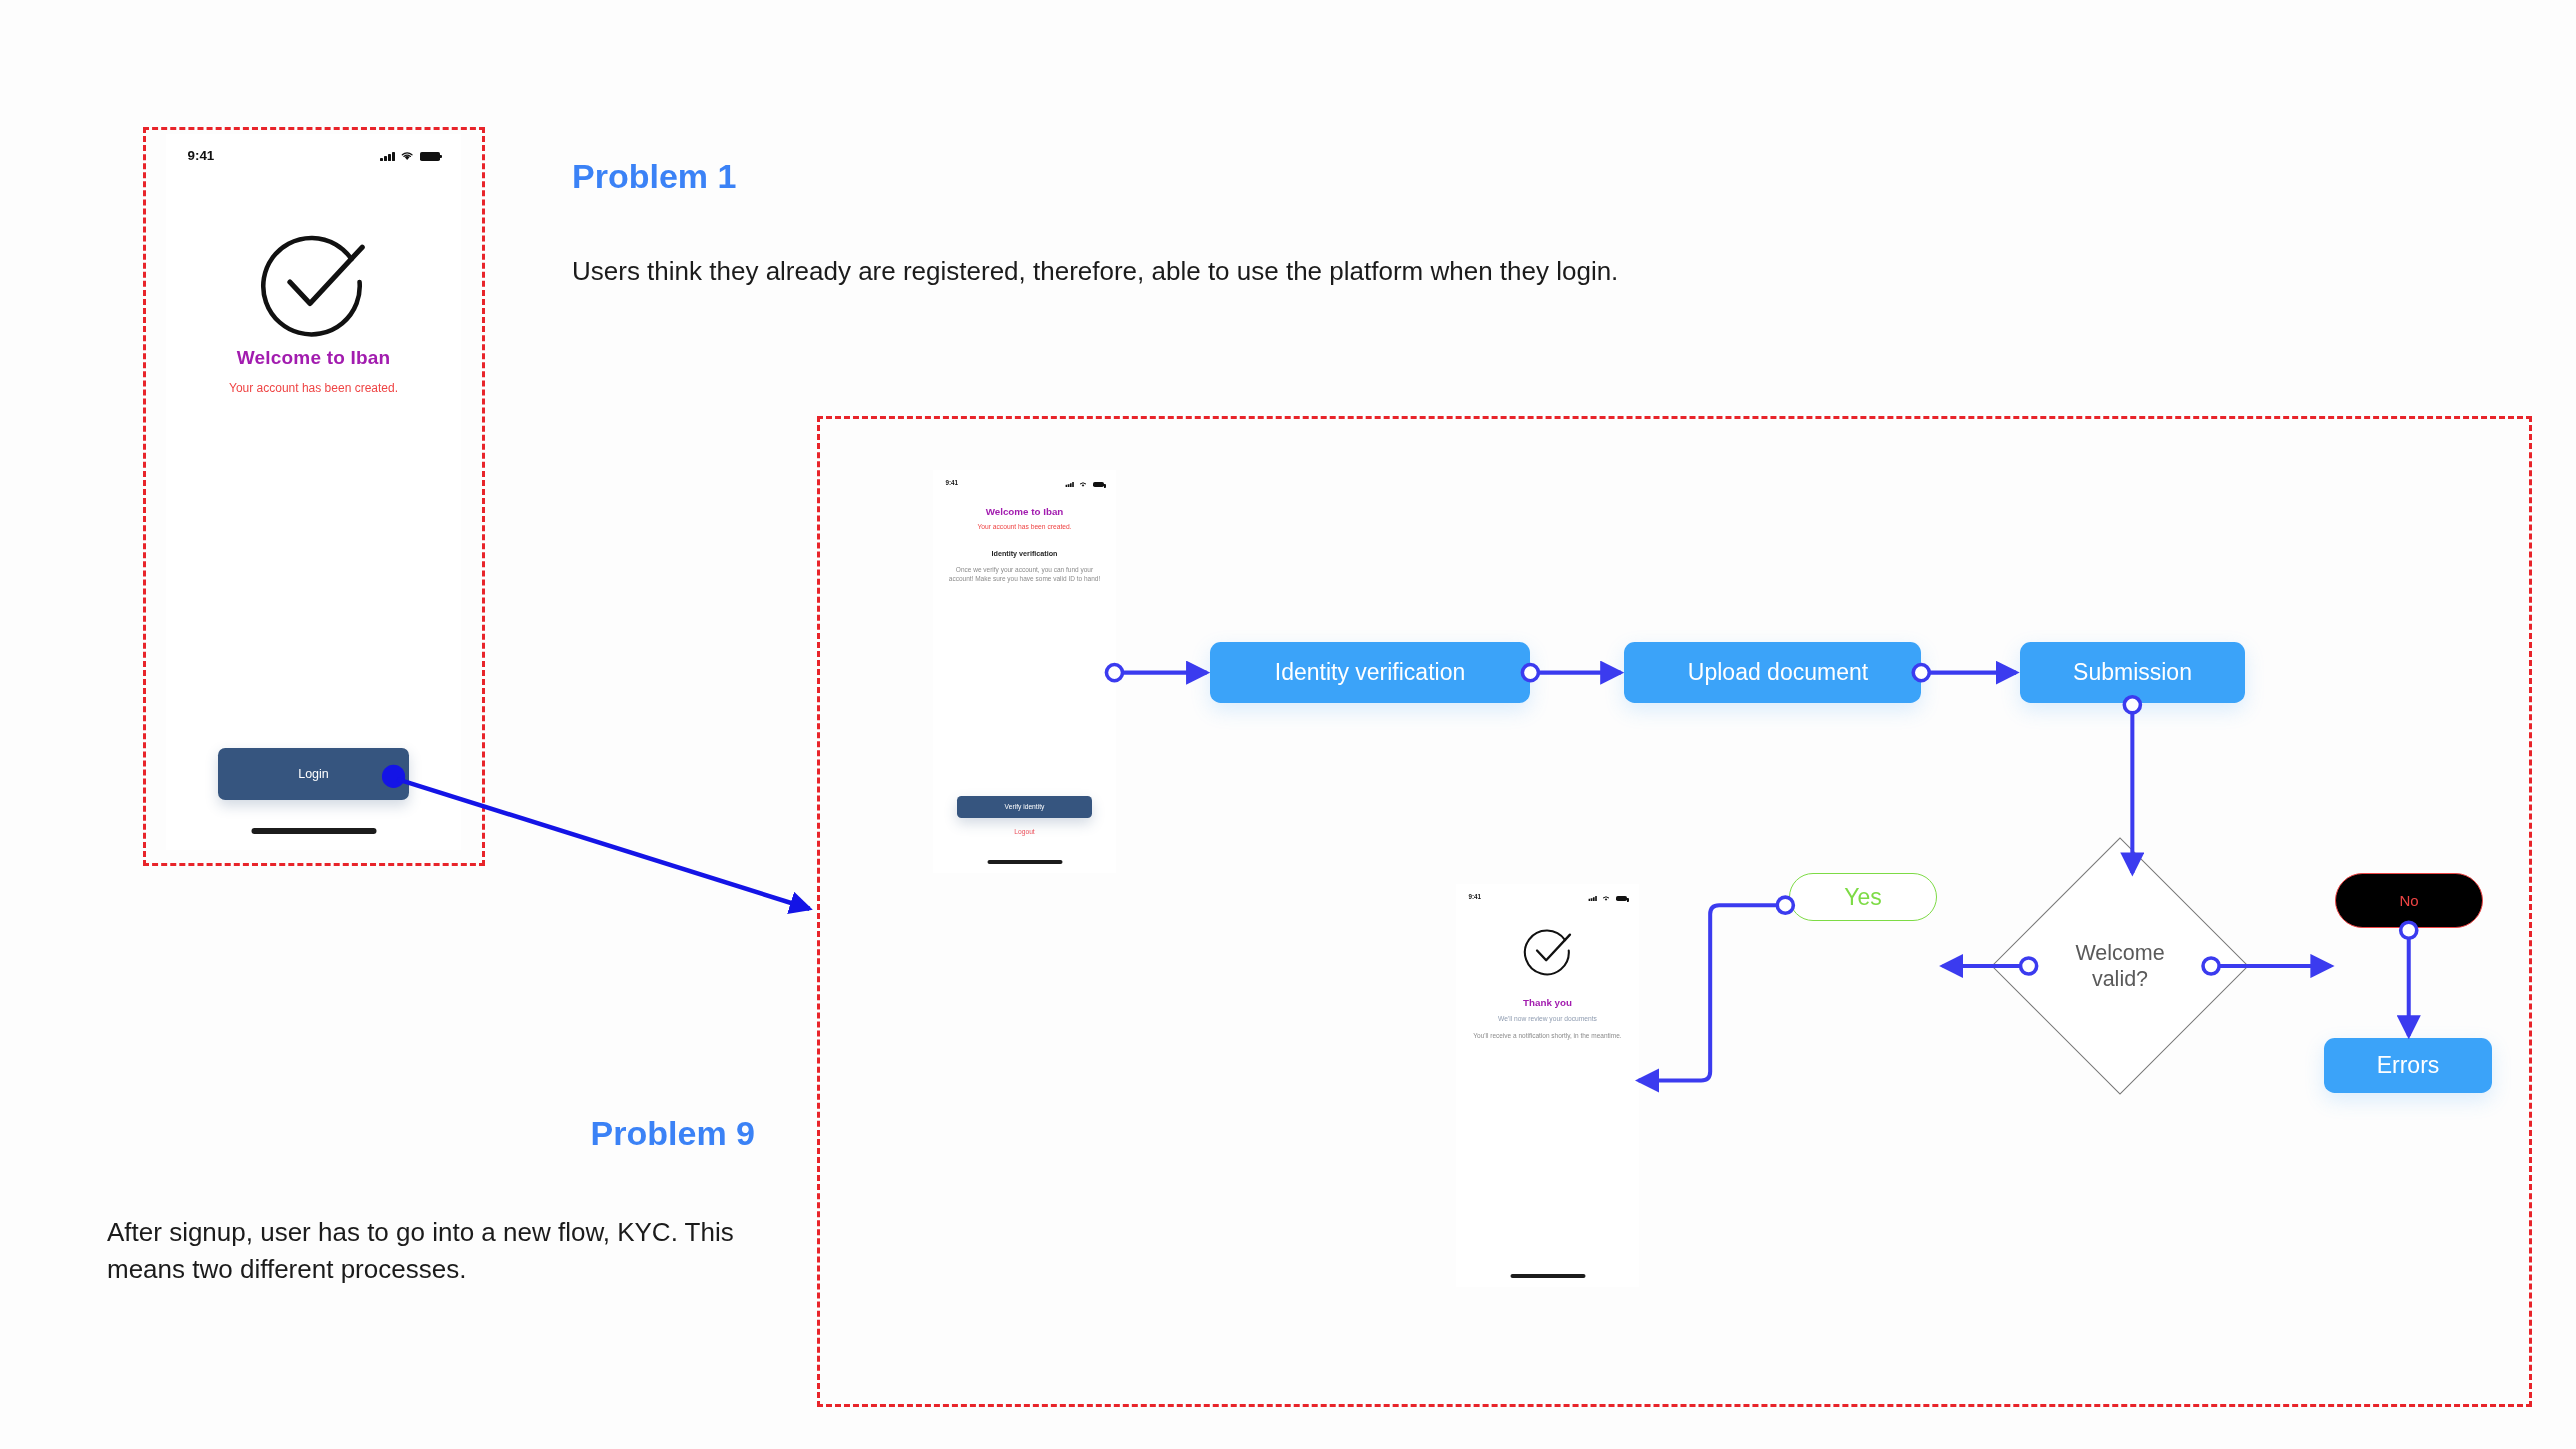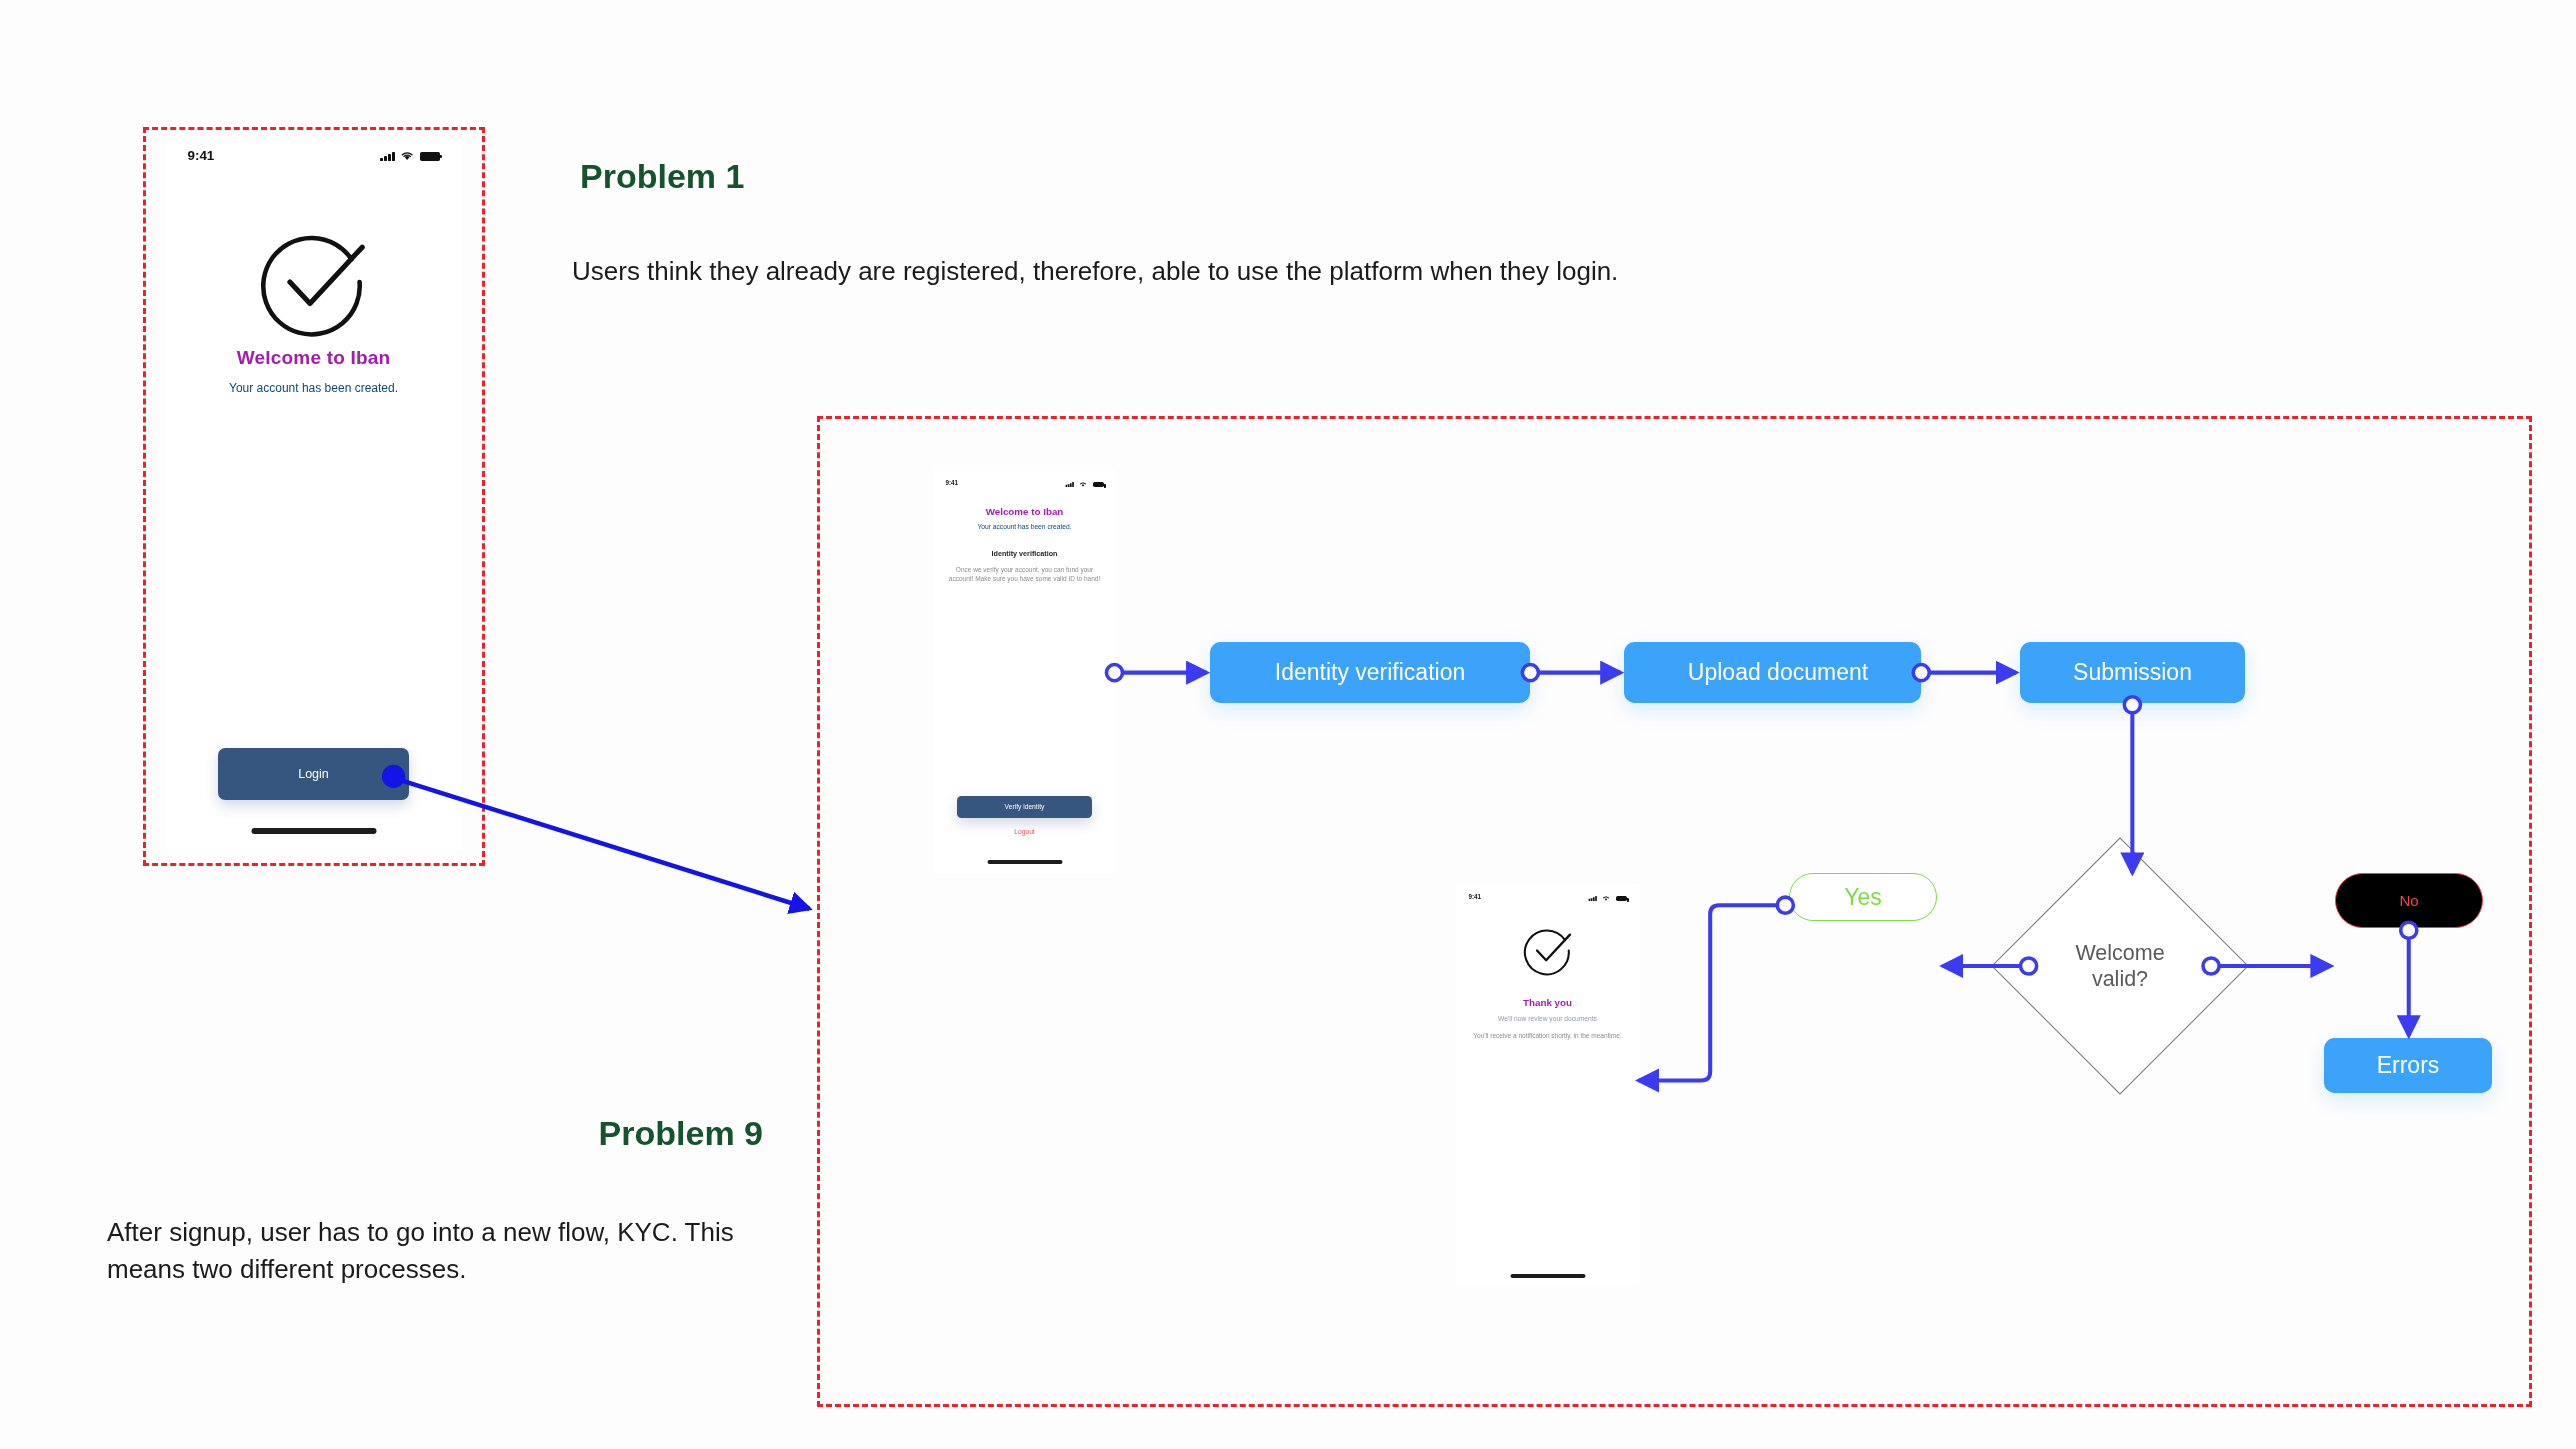--- a/index.html
+++ b/index.html
@@ -63,21 +63,21 @@
     color: #ffffff;
     border-radius: 7.2px;
     display: flex; align-items: center; justify-content: center;
     box-shadow: 0 5.4px 12.5px rgba(54,85,127,0.22);
   }
   .plink {
     position: absolute; left: 0; right: 0; text-align: center;
     color: #ec4f5a;
   }
   .ptitle { position:absolute; left:0; right:0; text-align:center; color:#a21caf; font-weight:bold; }
-  .psub   { position:absolute; left:0; right:0; text-align:center; color:#0c4a6e; }
+  .psub   { position:absolute; left:0; right:0; text-align:center; color:#ef4444; }
   .pbody  { position:absolute; text-align:center; color:#8b8b8b; line-height:1.45; }
 
   .check-icon { position: absolute; }
 
   
   #phone-large { left: 166px; top: 134px; width: 295px; height: 716px; }
   #phone-large .statusbar { top: 14.3px; left: 21.5px; right: 21.5px; font-size: 13.4px; }
   #phone-large .ptitle { top: 213px; font-size: 19px; letter-spacing:0.2px; }
   #phone-large .psub   { top: 247px; font-size: 12px; }
   #phone-large .pbtn   { left: 52px; right: 52px; top: 614px; height: 52px; font-size: 12.5px; }
@@ -100,23 +100,22 @@
   #phone-thanks .statusbar { top: 8px; left: 12.5px; right: 12.5px; font-size: 6.3px; }
   #phone-thanks .check-icon { left: 50%; top: 36px; transform: translateX(-50%); }
   #phone-thanks .ptitle { top: 113px; font-size: 9.8px; }
   #phone-thanks .psub   { top: 131px; font-size: 6.7px; color:#8e9bb0; }
   #phone-thanks .pbody  { left: 12.5px; right: 12.5px; top: 147px; font-size: 6.5px; }
   #phone-thanks .home-indicator { bottom: 9px; width: 75px; height: 3.6px; }
 
   
   .problem-title {
     position: absolute;
-    color: #14532d;
+    color: #3b82f6;
     font-weight: bold;
-    margin-left: 8px;
   }
   .problem-body {
     position: absolute;
     color: #1b1b1b;
   }
   #problem1-title { left: 572px; top: 157px; font-size: 34px; }
   #problem1-body  { left: 572px; top: 256px; font-size: 26px; white-space: nowrap; }
   #problem2-title { left: 522px; top: 1114px; font-size: 34px; text-align: right; width: 233px; }
   #problem2-body  { left: 107px; top: 1214px; width: 648px; font-size: 26px; text-align: left; line-height: 1.42; }
 

